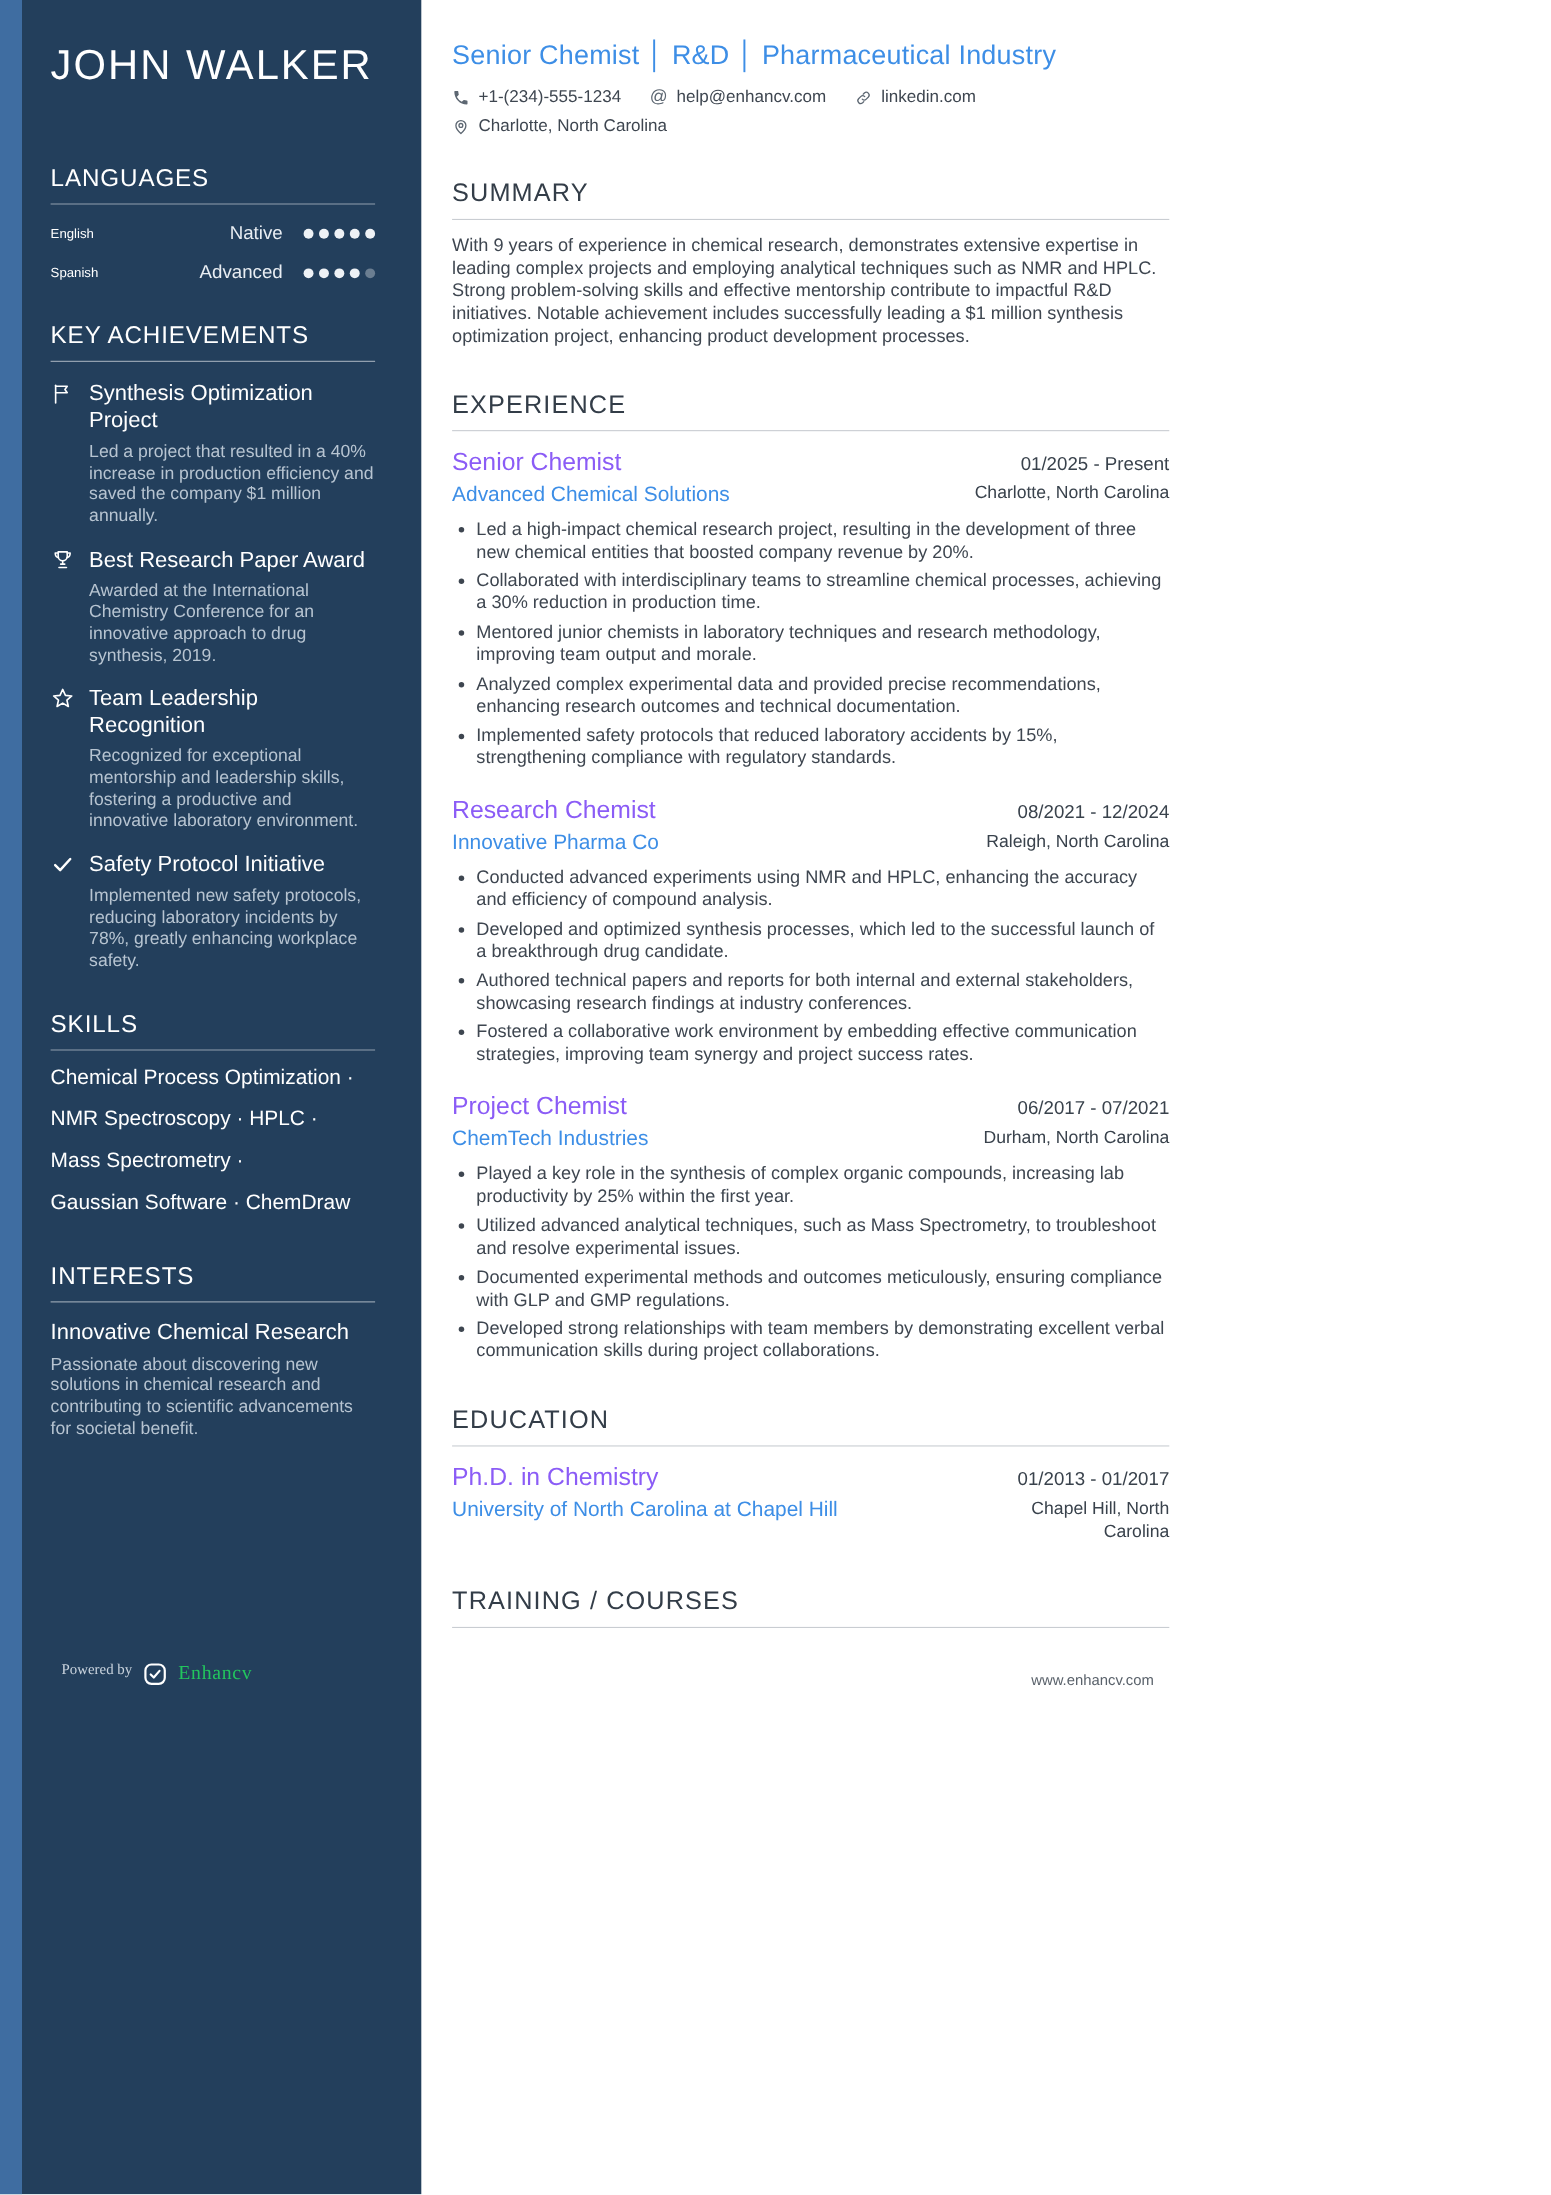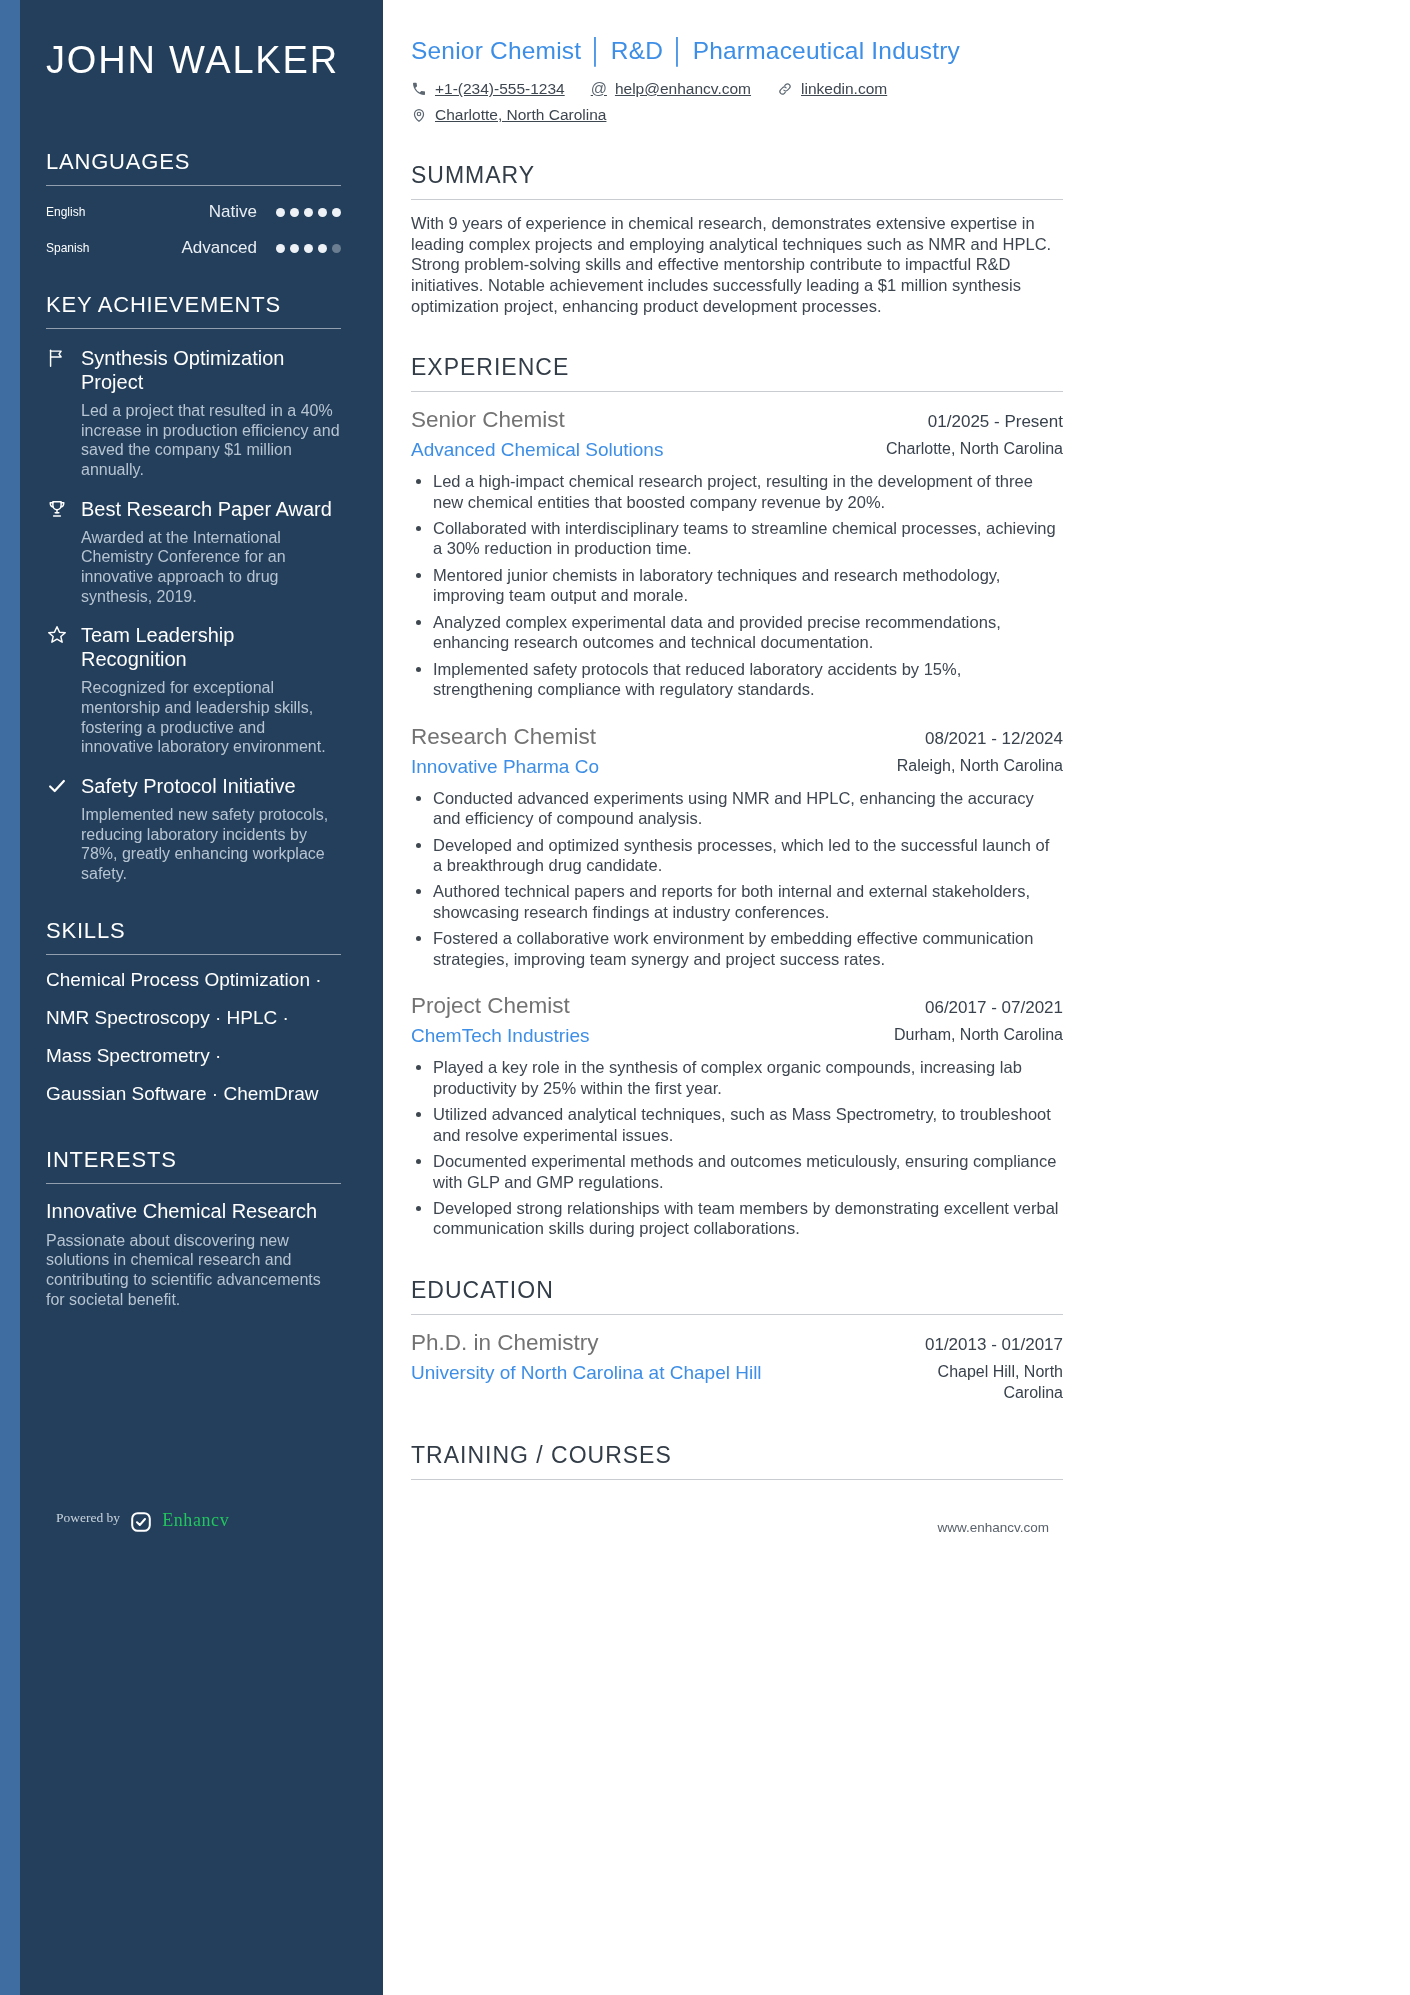--- a/index.html
+++ b/index.html
@@ -53,39 +53,39 @@
   .int-title{font-size:20px;color:#fff;margin-bottom:8px;}
 
   .side-footer{position:absolute;left:56px;top:1510px;display:flex;gap:9px;font-family:Liberation Serif, serif;}
   .powered{font-size:13.5px;color:#c9d3dd;}
   .logo-mark svg{width:24px;height:24px;stroke:#fff;fill:none;stroke-width:2;stroke-linecap:round;stroke-linejoin:round;display:block;}
   .brand{font-size:18px;color:#22c55e;letter-spacing:.6px;}
 
   
   .content{position:absolute;left:411px;top:0;width:652px;height:100%;}
   .headline{margin-top:37px;font-size:24.5px;font-weight:400;color:var(--accent);letter-spacing:.2px;}
-  .contact-row{display:flex;align-items:flex-end;gap:26px;margin-top:15px;font-size:15.5px;color:#3e4650;text-decoration:underline;}
+  .contact-row{display:flex;align-items:flex-end;gap:26px;margin-top:15px;font-size:15.5px;color:#3e4650;}
   .contact-row.second{margin-top:8px;}
   .c-item{display:flex;align-items:center;gap:8px;}
   .c-item svg{width:16px;height:16px;display:block;}
   .icon-stroke{stroke:#5d6772;fill:none;stroke-width:1.8;stroke-linecap:round;stroke-linejoin:round;}
   .icon-fill{fill:#5d6772;}
   .at-glyph{font-size:16px;color:#5d6772;line-height:1;}
 
   .sec{margin-top:38px;}
   .sec-title{
     font-size:23px;font-weight:400;letter-spacing:1px;color:#333d48;
     padding-bottom:10px;border-bottom:1px solid #c9cdd2;
   }
   .summary-text{margin-top:13px;font-size:16.5px;line-height:1.25;color:#3e4650;}
 
   .job{margin-top:15px;}
   .job + .job{margin-top:24px;}
   .job-head{display:flex;justify-content:space-between;align-items:baseline;}
-  .role{font-size:22.5px;color:#737373;}
+  .role{font-size:22.5px;color:#8b5cf6;}
   .dates{font-size:17px;color:#39424c;white-space:nowrap;}
   .company-row{display:flex;justify-content:space-between;align-items:flex-start;margin-top:6px;}
   .company{font-size:19px;color:var(--accent);}
   .loc{width:180px;text-align:right;font-size:16px;line-height:1.3;color:#39424c;flex-shrink:0;}
   ul.bullets{margin:10px 0 0 0;padding-left:22px;}
   .bullets li{font-size:16.5px;line-height:1.24;color:#3e4650;margin-bottom:6px;}
 
   .training-grid{display:grid;grid-template-columns:1fr 1fr;column-gap:40px;margin-top:16px;}
   .course-title{font-size:19px;line-height:1.3;color:var(--accent);}
   .course-org{margin-top:12px;font-size:16px;color:#3e4650;}

